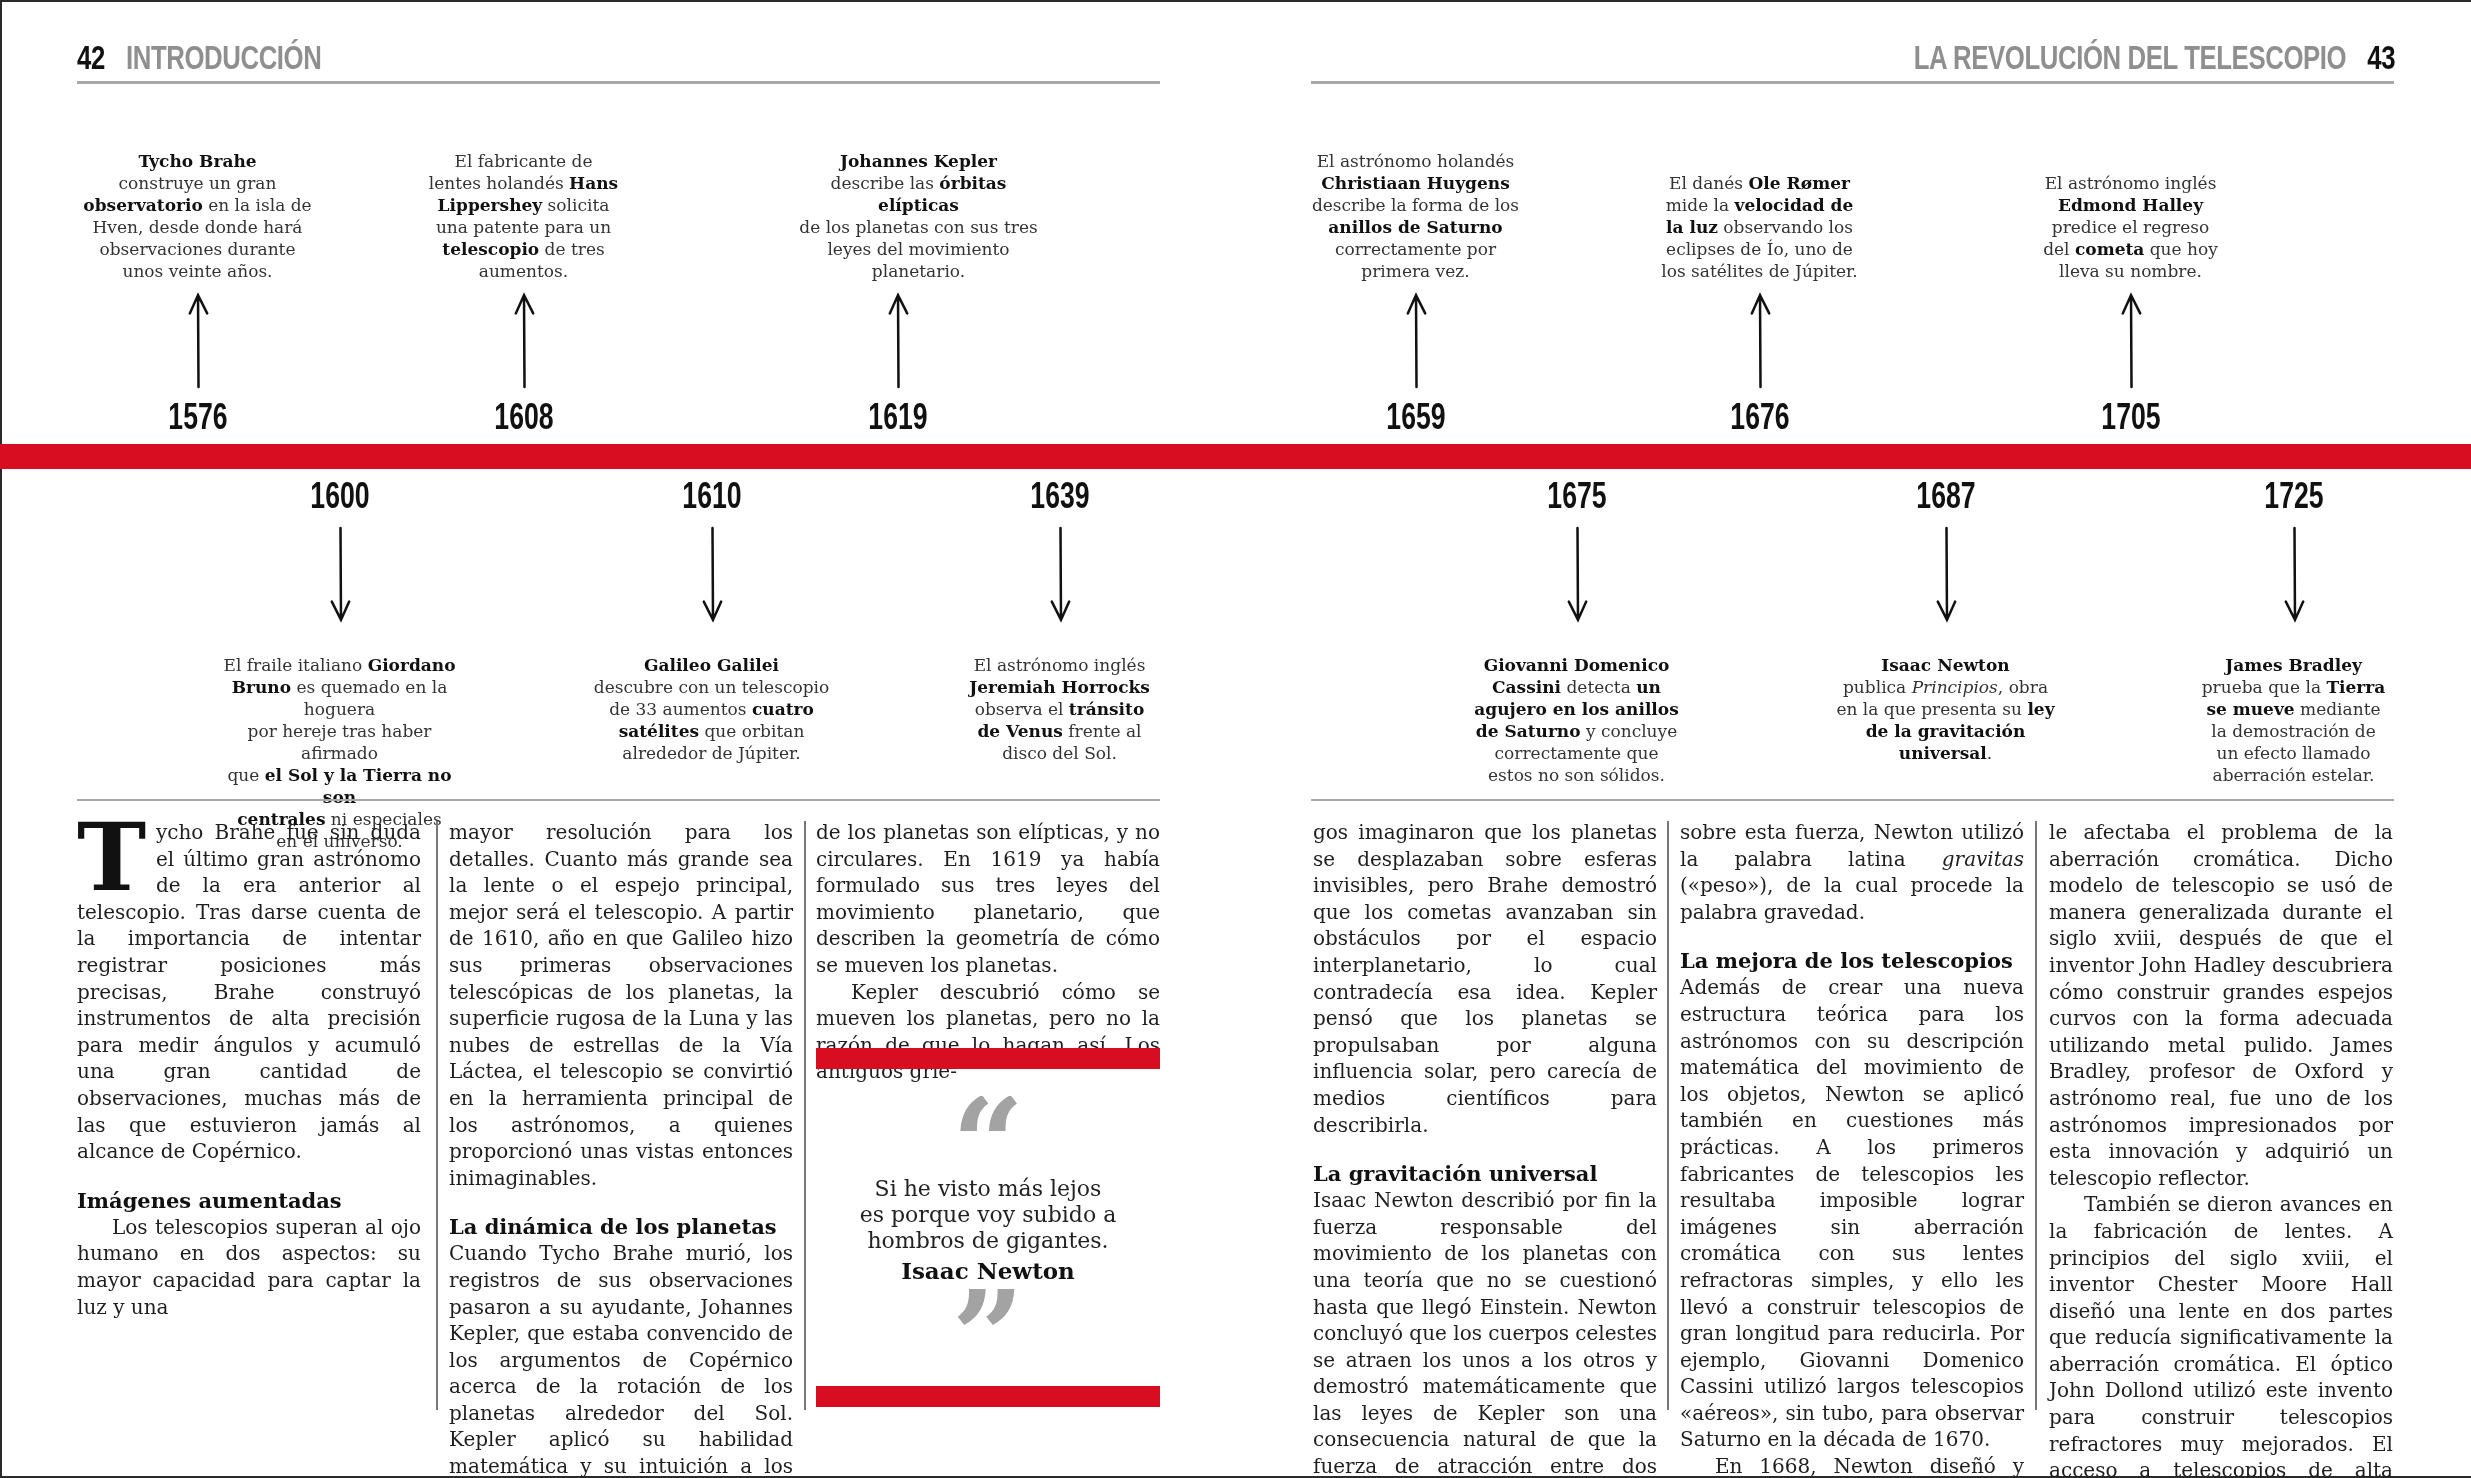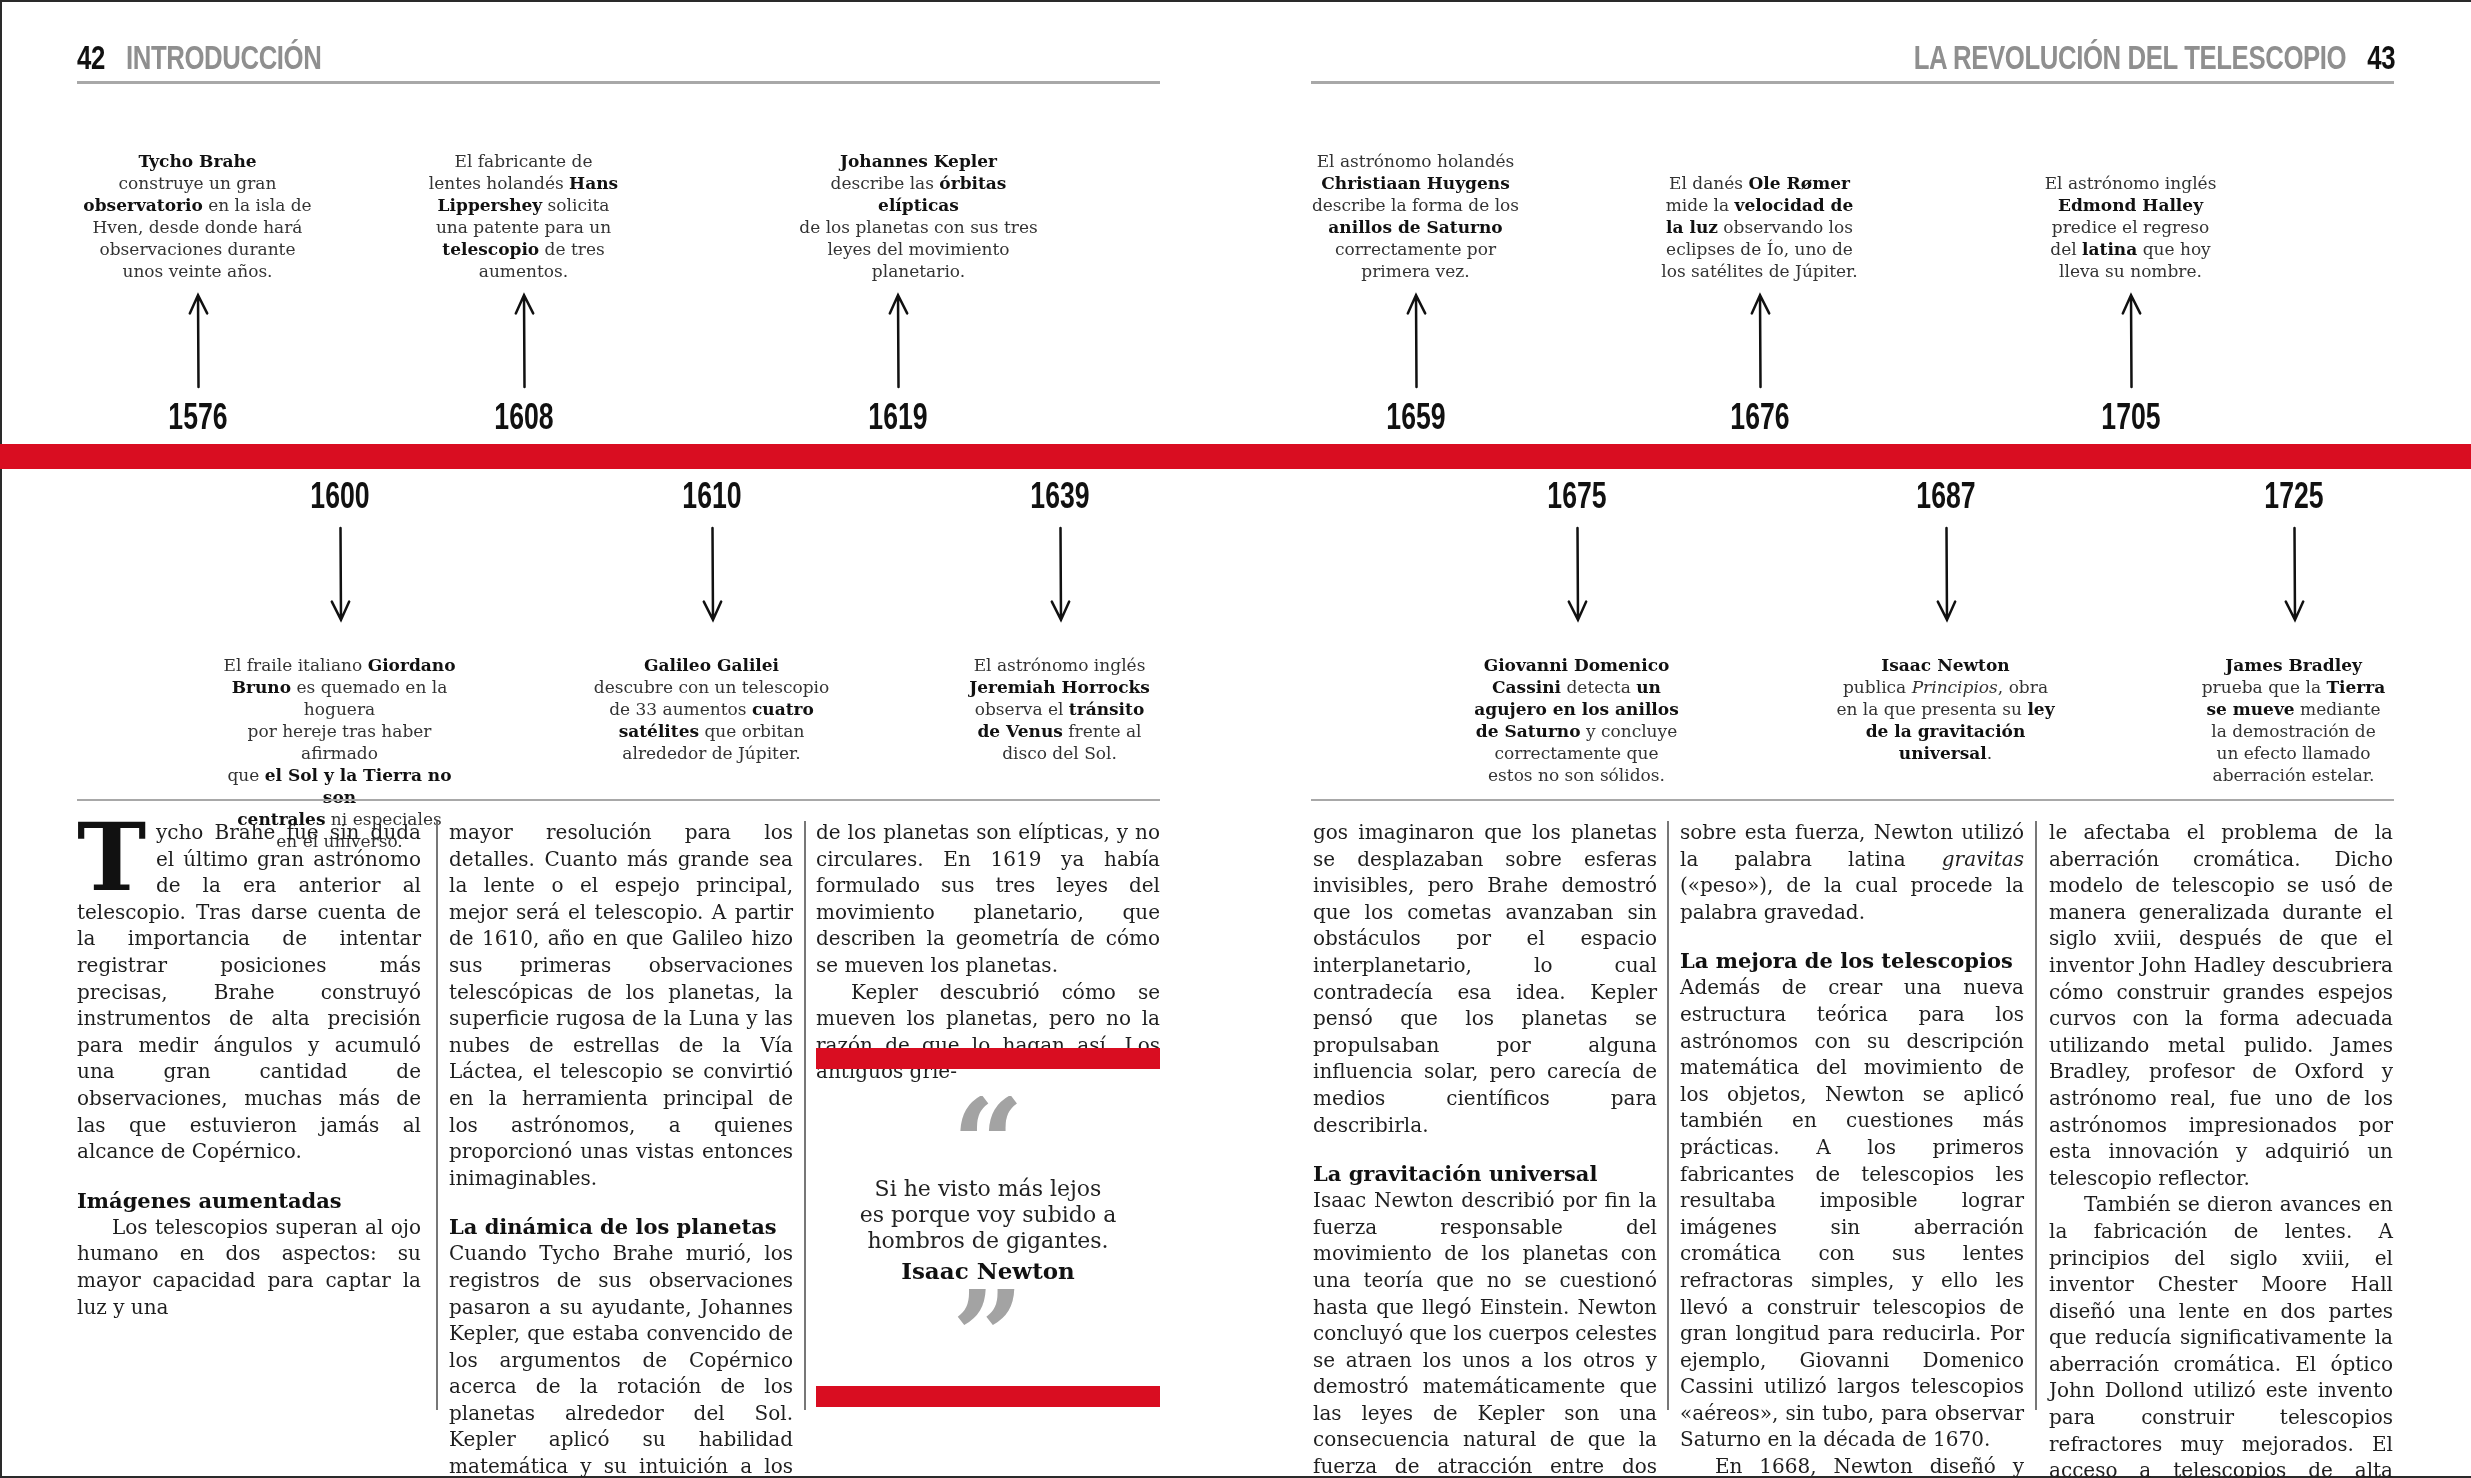--- a/index.html
+++ b/index.html
@@ -103,21 +103,21 @@
     <div class="entry top" style="left: 1416px;">El astrónomo holandés<br><b>Christiaan Huygens</b><br>describe la forma de los<br><b>anillos de Saturno</b><br>correctamente por<br>primera vez.</div>
     <div class="year top" style="left: 1760px;">1676</div>
     <div class="arrow up" style="left: 1760px;"><svg width="29" height="97" viewBox="0 0 30 100">
         <path d="M15 98 L14.5 4 M6 22 L14.5 3 L24 22" stroke="#111" stroke-width="2.6" fill="none" stroke-linecap="round"></path>
       </svg></div>
     <div class="entry top" style="left: 1760px;">El danés <b>Ole Rømer</b><br>mide la <b>velocidad de<br>la luz</b> observando los<br>eclipses de Ío, uno de<br>los satélites de Júpiter.</div>
     <div class="year top" style="left: 2131px;">1705</div>
     <div class="arrow up" style="left: 2131px;"><svg width="29" height="97" viewBox="0 0 30 100">
         <path d="M15 98 L14.5 4 M6 22 L14.5 3 L24 22" stroke="#111" stroke-width="2.6" fill="none" stroke-linecap="round"></path>
       </svg></div>
-    <div class="entry top" style="left: 2131px;">El astrónomo inglés<br><b>Edmond Halley</b><br>predice el regreso<br>del <b>latina</b> que hoy<br>lleva su nombre.</div>
+    <div class="entry top" style="left: 2131px;">El astrónomo inglés<br><b>Edmond Halley</b><br>predice el regreso<br>del <b>cometa</b> que hoy<br>lleva su nombre.</div>
     <div class="year bottom" style="left: 340px;">1600</div>
     <div class="arrow down" style="left: 340px;"><svg width="29" height="97" viewBox="0 0 30 100">
         <path d="M15 2 L15.5 96 M6 78 L15.5 97 L24 78" stroke="#111" stroke-width="2.6" fill="none" stroke-linecap="round"></path>
       </svg></div>
     <div class="entry bottom" style="left: 340px;">El fraile italiano <b>Giordano<br>Bruno</b> es quemado en la hoguera<br>por hereje tras haber afirmado<br>que <b>el Sol y la Tierra no son<br>centrales</b> ni especiales<br>en el universo.</div>
     <div class="year bottom" style="left: 712px;">1610</div>
     <div class="arrow down" style="left: 712px;"><svg width="29" height="97" viewBox="0 0 30 100">
         <path d="M15 2 L15.5 96 M6 78 L15.5 97 L24 78" stroke="#111" stroke-width="2.6" fill="none" stroke-linecap="round"></path>
       </svg></div>
     <div class="entry bottom" style="left: 712px;"><b>Galileo Galilei</b><br>descubre con un telescopio<br>de 33 aumentos <b>cuatro<br>satélites</b> que orbitan<br>alrededor de Júpiter.</div>

